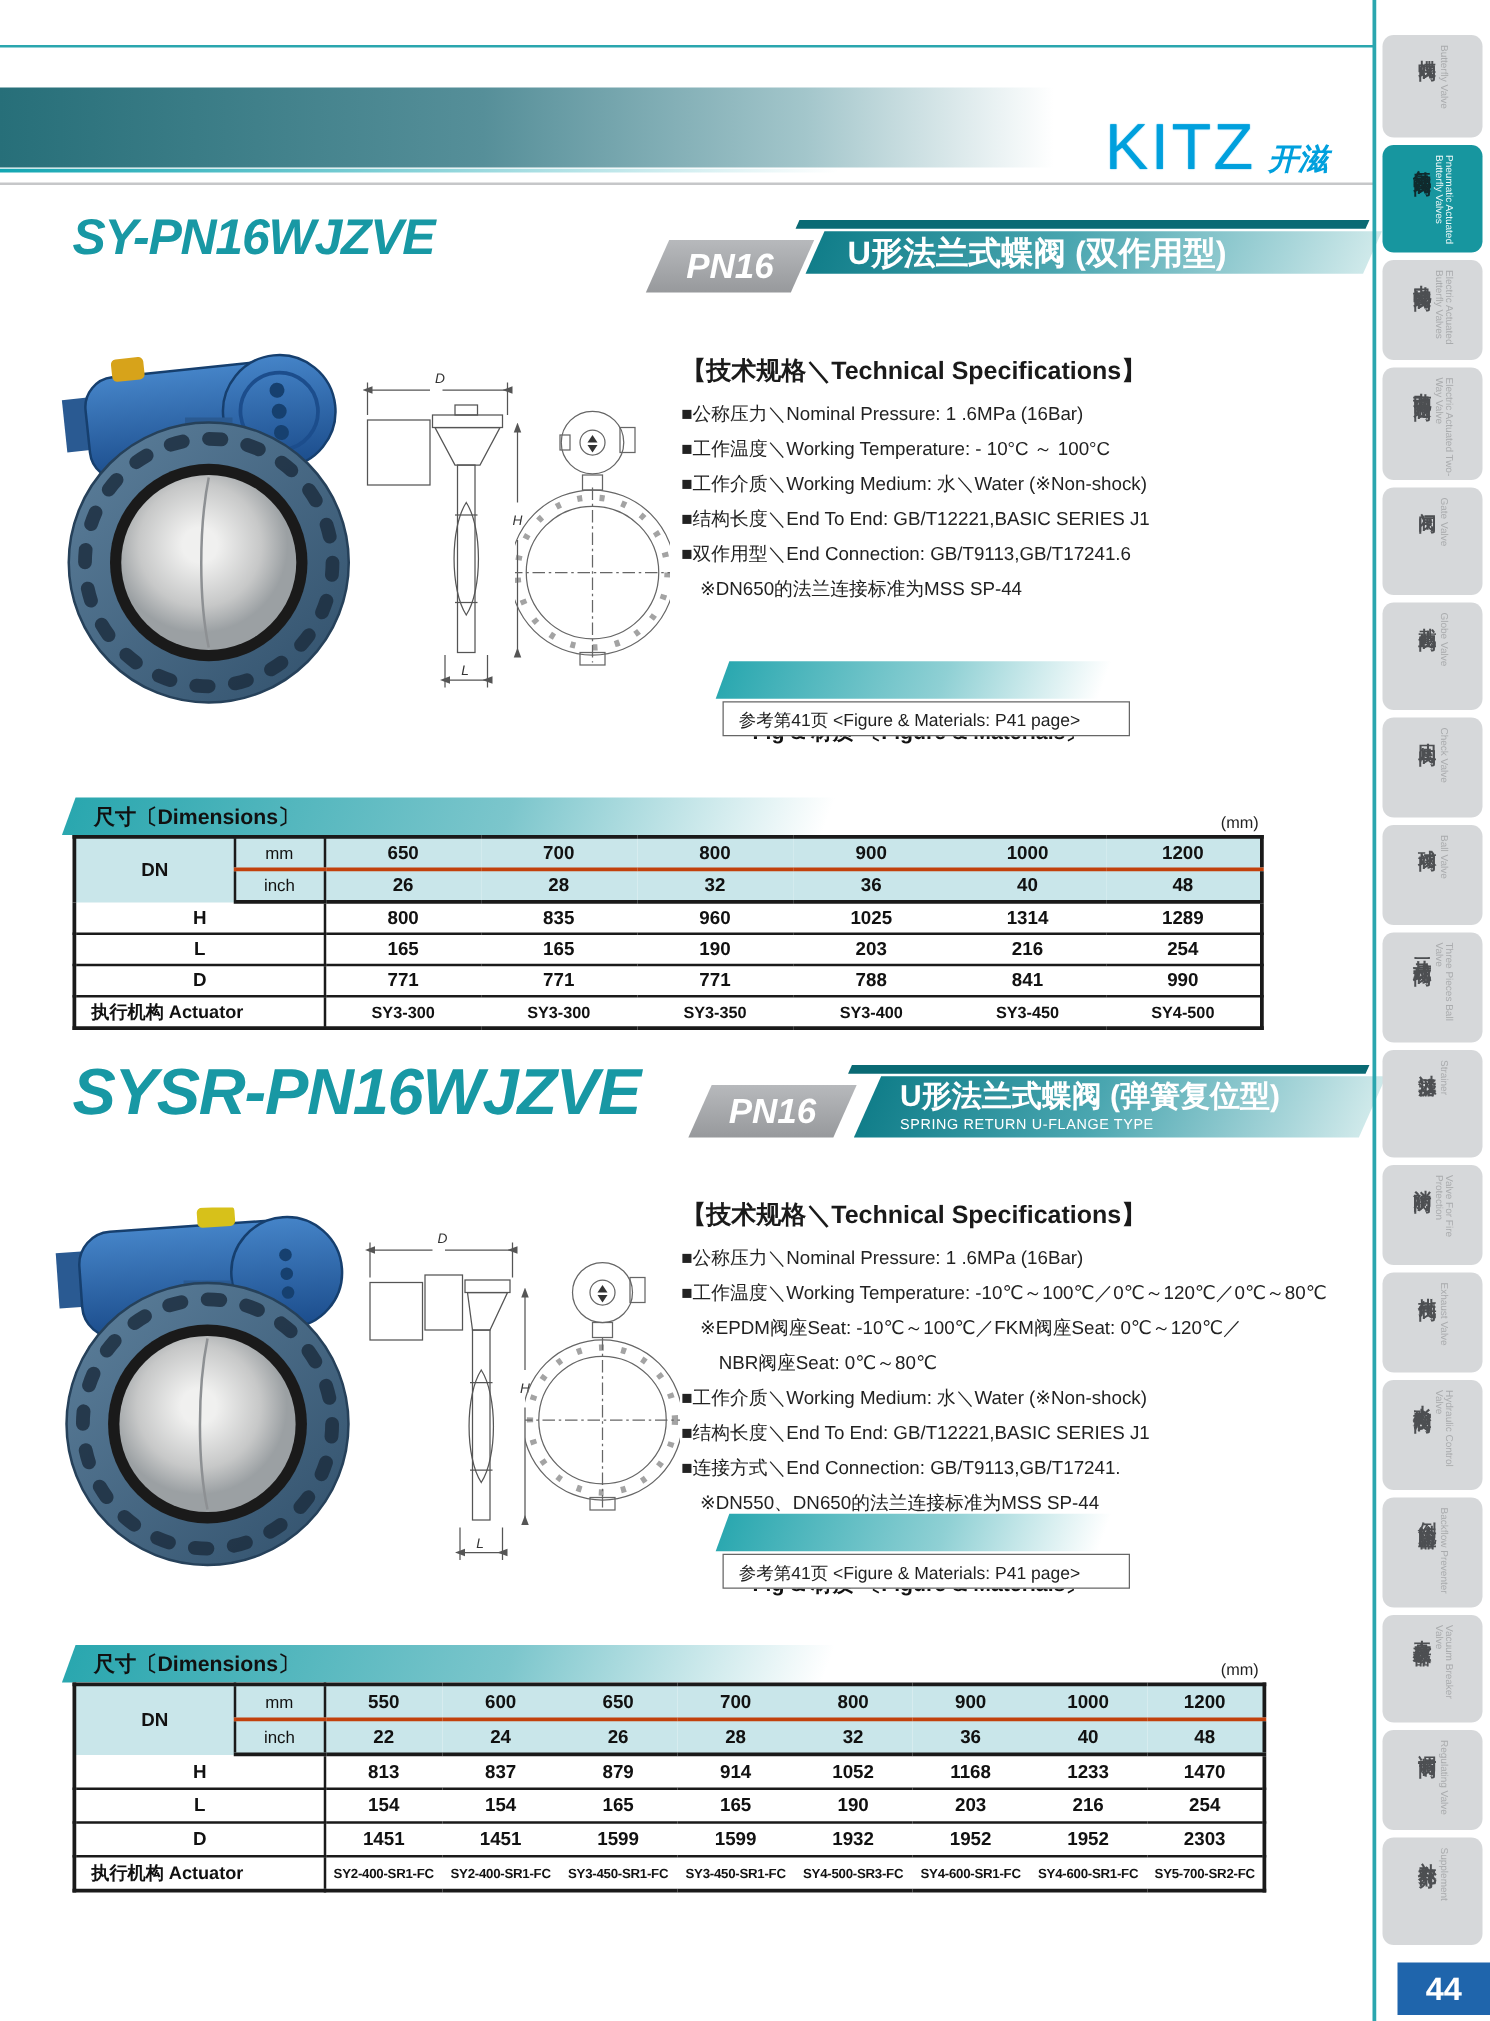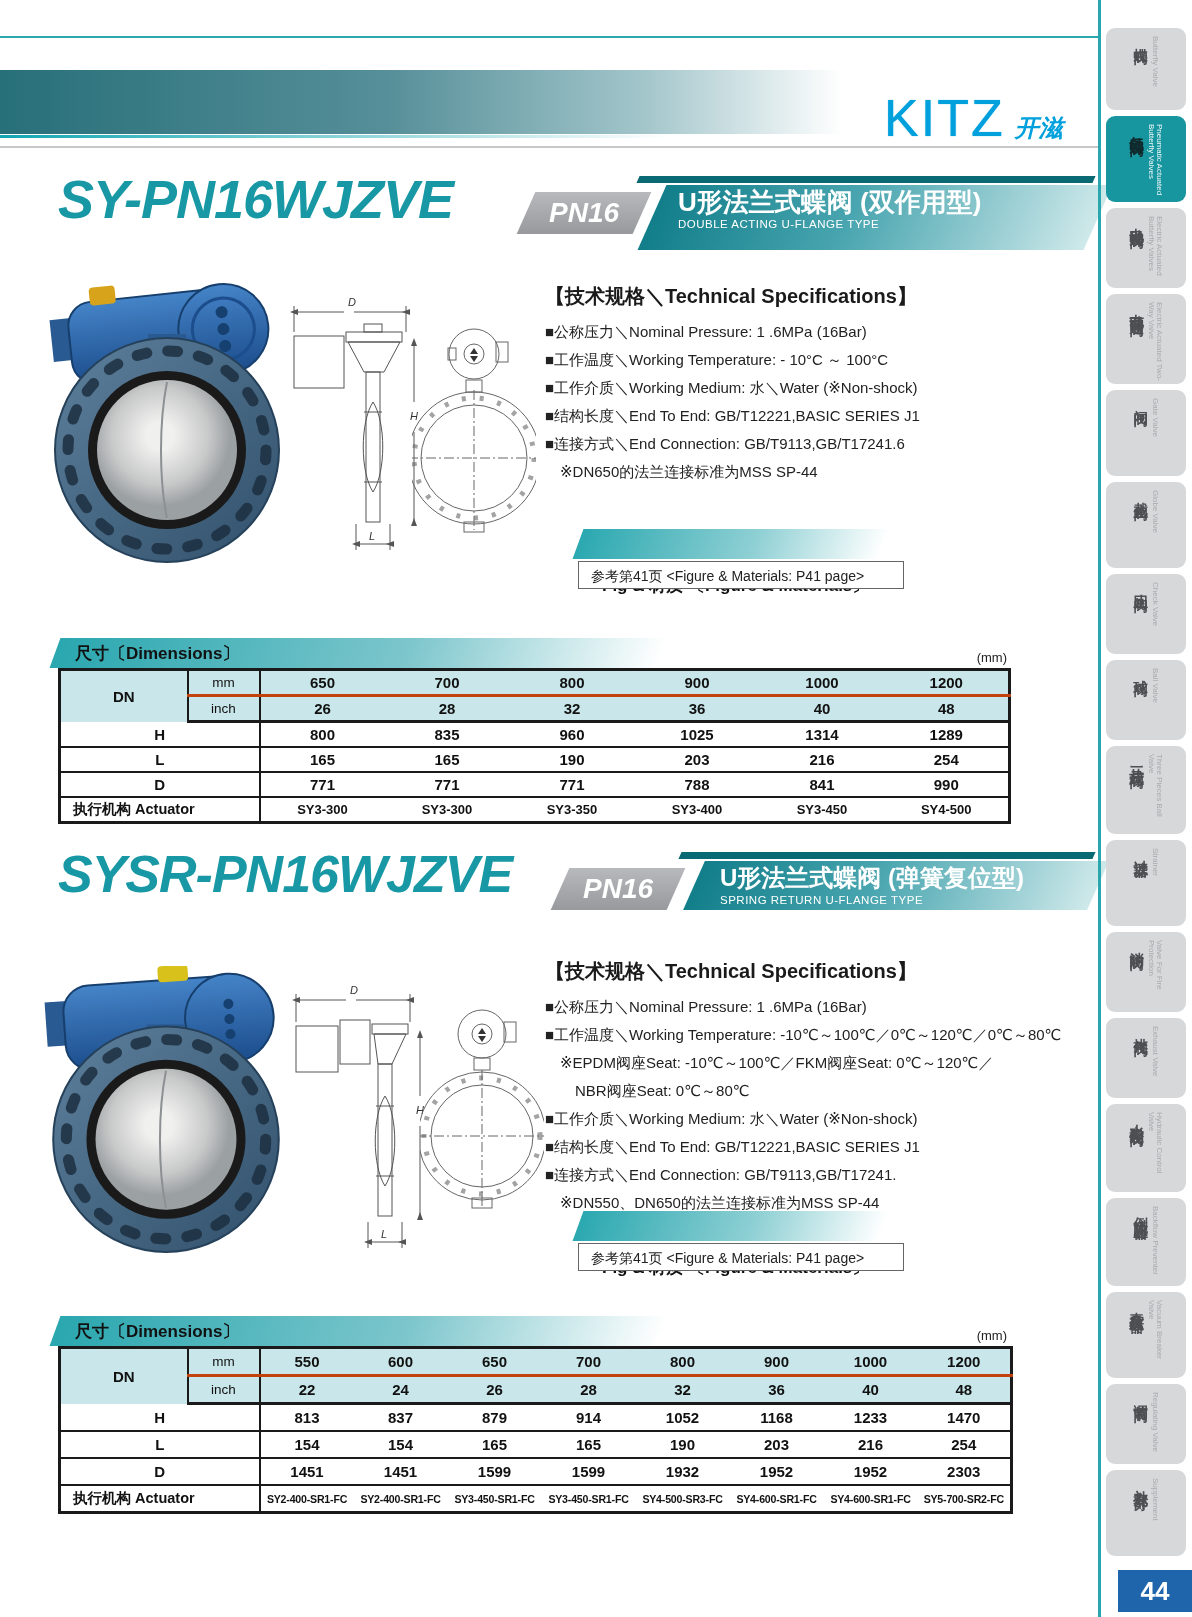--- a/index.html
+++ b/index.html
@@ -11,21 +11,21 @@
           background:linear-gradient(to right,#276f79,#568f99 45%,#a3c6cb 75%,rgba(255,255,255,0) 98%);}
   .topbar::after{content:"";position:absolute;left:0;bottom:-4px;width:78%;height:3px;
           background:linear-gradient(to right,#12a6b2,rgba(255,255,255,0));}
   .grayline{position:absolute;left:0;top:146px;width:1100px;height:2px;background:#c6c7c9;}
   .logo{position:absolute;left:884px;top:88px;display:flex;align-items:baseline;gap:10px;}
   .logo .kitz{font-size:52px;font-weight:400;color:#00a0dd;letter-spacing:2px;
           text-shadow:0 0 1px #00a0dd;}
   .logo .cn{font-size:24px;font-weight:900;font-style:italic;color:#00a0dd;}
   
   .model{position:absolute;font-style:italic;font-weight:bold;color:#1898a4;letter-spacing:-1px;white-space:nowrap;}
-  .model.m1{left:58px;top:168px;font-size:54px;}
+  .model.m1{left:58px;top:168px;font-size:40px;}
   .model.m2{left:58px;top:844px;font-size:52px;}
   .pnbadge{position:absolute;height:42px;background:linear-gradient(#b7b9bc,#97999c);
            transform:skewX(-24deg);display:flex;align-items:center;justify-content:center;}
   .pnbadge span{transform:skewX(24deg);color:#fff;font-style:italic;font-weight:bold;font-size:28px;}
   .banner{position:absolute;}
   .banner .bt{position:absolute;left:-14px;right:4px;top:0;height:7px;background:#0a6a74;transform:skewX(-24deg);}
   .banner .bb{position:absolute;left:0;right:0;top:9px;bottom:0;transform:skewX(-24deg);
               background:linear-gradient(to right,#117e8a,#4aa6b0 45%,#a9d6da 85%,#cfe9ea 100%);}
   .banner .bi{position:absolute;left:26px;top:11px;right:4px;transform:none;color:#fff;}
   .banner .bcn{font-size:26px;font-weight:bold;line-height:30px;white-space:nowrap;}
@@ -87,21 +87,21 @@
   <div class="grayline"></div>
   <div class="logo">
     <span class="kitz">KITZ</span>
     <span class="cn">开滋</span>
   </div>
 
   <div class="model m1">SY-PN16WJZVE</div>
   <div class="pnbadge" style="left:526px;top:192px;width:116px;">
     <span>PN16</span>
   </div>
-  <div class="banner" style="left:652px;top:176px;width:446px;height:74px;">
+  <div class="banner" style="left:652px;top:176px;width:446px;height:43px;">
     <div class="bt"></div>
     <div class="bb"></div>
     <div class="bi">
       <div class="bcn">U形法兰式蝶阀 (双作用型)</div>
       <div class="ben">DOUBLE ACTING U-FLANGE TYPE</div>
     </div>
   </div>
 
   <svg class="art" style="left:42px;top:278px;" width="250" height="290" viewBox="0 0 250 290">
     <defs>
@@ -184,21 +184,21 @@
     <path d="M62 30 L58 36 L66 36 Z" fill="#333"></path>
       <path d="M62 44 L58 38 L66 38 Z" fill="#333"></path>
   </svg>
 
   <div class="specs" style="left:545px;top:283px;">
     <div class="st">【技术规格＼Technical Specifications】</div>
     <div class="si">■公称压力＼Nominal Pressure: 1 .6MPa (16Bar)</div>
     <div class="si">■工作温度＼Working Temperature: - 10°C ～ 100°C</div>
     <div class="si">■工作介质＼Working Medium: 水＼Water (※Non-shock)</div>
     <div class="si">■结构长度＼End To End: GB/T12221,BASIC SERIES J1</div>
-    <div class="si">■连接方式＼End Connection: GB/T9113,GB/T17241.6</div>
+    <div class="si">■双作用型＼End Connection: GB/T9113,GB/T17241.6</div>
     <div class="si">　※DN650的法兰连接标准为MSS SP-44</div>
   </div>
 
   <div class="figband" style="left:578px;top:529px;">
     <div class="fb"></div>
     <div class="ft">Fig &amp; 材质 〔Figure &amp; Materials〕</div>
   </div>
   <div class="figbox" style="left:578px;top:561px;">参考第41页 &lt;Figure &amp; Materials: P41 page&gt;</div>
 
   <div class="dimband" style="top:638px;">

